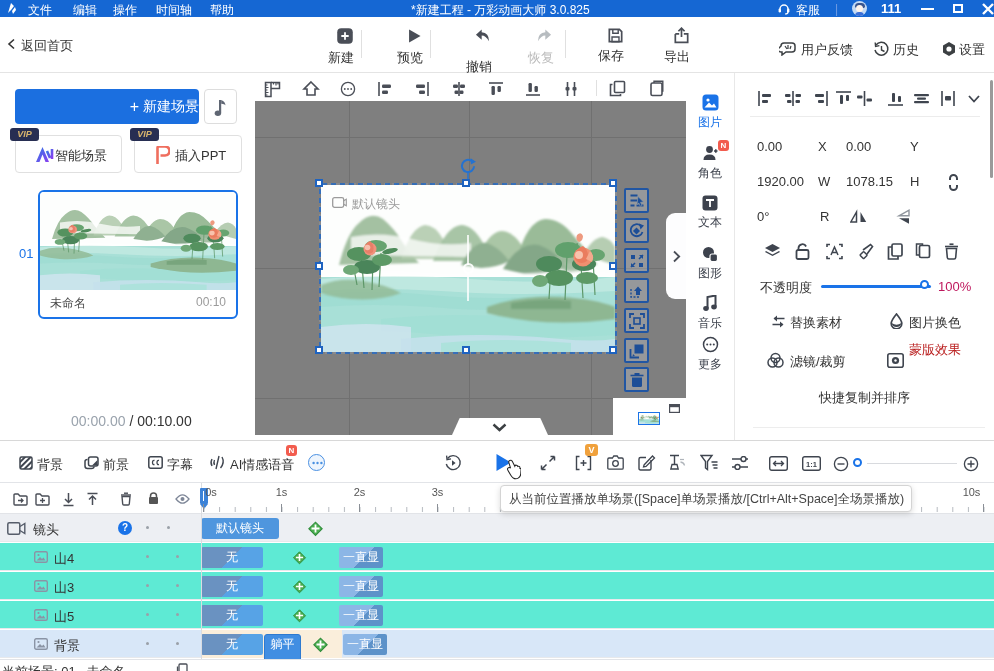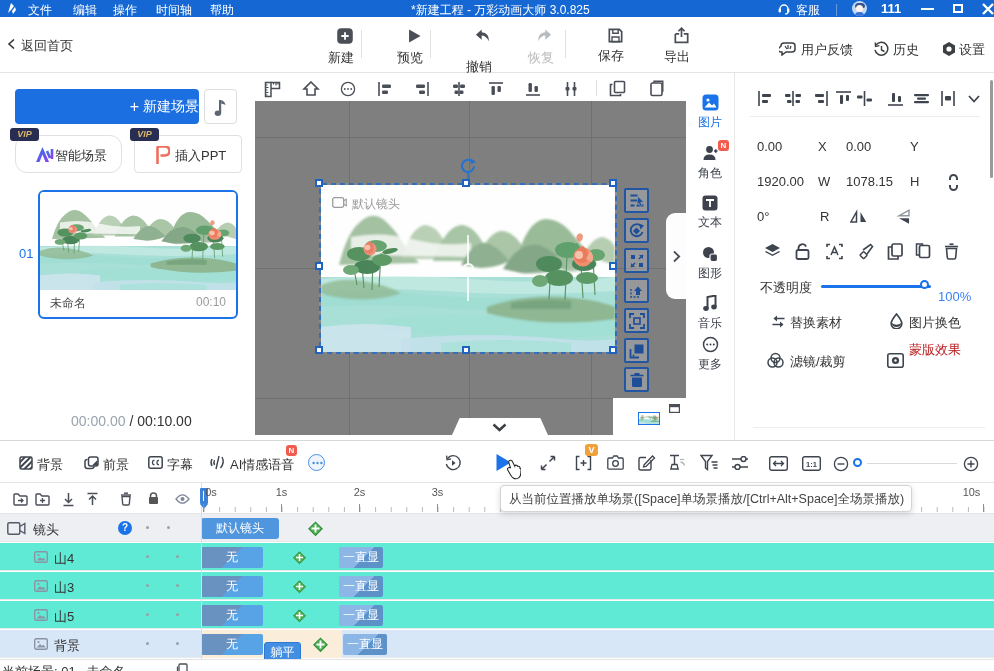--- a/index.html
+++ b/index.html
@@ -195,21 +195,21 @@
   </svg>
   <div class="abs" id="leftpanel">
     <div class="abs" style="left:15px;top:16px;width:184px;height:35px;background:#1b6fe0;border-radius:4px;color:#fff;font-size:14px;text-align:right;line-height:35px"><span style="font-size:16px;vertical-align:-1px">+</span> 新建场景</div>
     <div class="abs" style="left:204px;top:16px;width:33px;height:35px;background:#fff;border:1px solid #ddd;border-radius:4px">
       <svg style="position:absolute;left:9px;top:8px" width="14" height="19" viewBox="0 0 14 19">
           <rect x="5" y="2" width="2.2" height="13" fill="#5f6673"></rect>
           <path d="M7.2 2 Q11.5 3.5 11.5 8 Q11.5 6 7.2 5.8 Z" fill="#5f6673"></path>
           <ellipse cx="3.9" cy="15.2" rx="3.2" ry="2.7" fill="#5f6673"></ellipse>
         </svg>
     </div>
-    <div class="abs" style="left:15px;top:62px;width:107px;height:38px;background:#fff;border:1px solid #e0e0e0;border-radius:12px">
+    <div class="abs" style="left:15px;top:62px;width:107px;height:38px;background:#fff;border:1px solid #e0e0e0;border-radius:4px">
       <svg style="position:absolute;left:19px;top:10px" width="19" height="17" viewBox="0 0 19 17">
           <defs>
             <linearGradient id="ai1" x1="0" y1="0" x2="1" y2="1">
               <stop offset="0" stop-color="#2f7ae5"></stop>
               <stop offset="1" stop-color="#8a3ff0"></stop>
             </linearGradient>
           </defs>
           <path d="M1 16 L7.5 1 L14 16 L10.5 16 L7.5 8.5 L4.5 16 Z" fill="url(#ai1)"></path>
           <path d="M12 5 L15 12 M17 3 L17 13" stroke="url(#ai1)" stroke-width="2.6"></path>
         </svg>
@@ -551,21 +551,21 @@
         </svg>
       <svg class="abs" style="left:209px;top:0" width="15" height="17" viewBox="0 0 15 17">
           <path d="M1 3.5 h13" stroke="#3f454f" stroke-width="1.6"></path>
           <path d="M5.5 1.2 h4" stroke="#3f454f" stroke-width="1.6"></path>
           <path d="M2.5 5.5 h10 l-0.8 9 q-0.1 1.5 -1.6 1.5 h-5.2 q-1.5 0 -1.6 -1.5 Z" fill="none" stroke="#3f454f" stroke-width="1.6"></path>
         </svg>
     </div>
     <div class="abs" style="left:25px;top:206px;font-size:13px;color:#333">不透明度</div>
     <div class="abs" style="left:86px;top:212px;width:110px;height:3px;border-radius:2px;background:#1a73e8"></div>
     <div class="abs" style="left:185px;top:207px;width:9px;height:9px;border-radius:50%;background:#fff;border:2.5px solid #1a73e8"></div>
-    <div class="abs" style="left:203px;top:216px;font-size:13px;color:#3b82f6">100%</div>
+    <div class="abs" style="left:203px;top:206px;font-size:13px;color:#be185d">100%</div>
     <svg class="abs" style="left:36px;top:242px" width="15" height="13" viewBox="0 0 15 13">
         <path d="M3.5 3.5 h10 M11.5 9.5 h-10" fill="none" stroke="#3f454f" stroke-width="1.7"></path>
         <path d="M6 0.5 L2.5 3.5 L6 6.5 Z M9 6.5 L12.5 9.5 L9 12.5 Z" fill="#3f454f"></path>
       </svg>
     <div class="abs" style="left:55px;top:241px;font-size:13px;color:#333">替换素材</div>
     <svg class="abs" style="left:155px;top:240px" width="13" height="16" viewBox="0 0 13 16">
         <path d="M6.5 1 Q11.8 7.5 11.8 10.5 a5.3 5.3 0 0 1 -10.6 0 Q1.2 7.5 6.5 1 Z" fill="none" stroke="#3f454f" stroke-width="1.7"></path>
         <path d="M1.6 10 q5 3.5 9.8 0 a5 5 0 0 1 -9.8 0 Z" fill="#3f454f"></path>
       </svg>
     <div class="abs" style="left:174px;top:241px;font-size:13px;color:#333">图片换色</div>
@@ -574,20 +574,21 @@
         <circle cx="5.5" cy="10.5" r="4.5" fill="none" stroke="#3f454f" stroke-width="1.5"></circle>
         <circle cx="11.5" cy="10.5" r="4.5" fill="none" stroke="#3f454f" stroke-width="1.5"></circle>
       </svg>
     <div class="abs" style="left:55px;top:280px;font-size:13px;color:#333">滤镜/裁剪</div>
     <svg class="abs" style="left:152px;top:280px" width="17" height="15" viewBox="0 0 17 15">
         <rect x="0.8" y="0.8" width="15.4" height="13.4" rx="2" fill="none" stroke="#3f454f" stroke-width="1.6"></rect>
         <circle cx="8.5" cy="7.5" r="3.6" fill="#3f454f"></circle>
         <circle cx="8.5" cy="7.5" r="1.2" fill="#fff"></circle>
       </svg>
     <div class="abs" style="left:174px;top:268px;font-size:13px;color:#b91c1c">蒙版效果</div>
+    <div class="abs" style="left:0;top:316px;width:259px;text-align:center;font-size:13px;color:#333">快捷复制并排序</div>
     <div class="abs" style="left:18px;top:354px;width:232px;height:1px;background:#ededed"></div>
     <div class="abs" style="left:255px;top:7px;width:3px;height:98px;background:#9a9a9a;border-radius:2px"></div>
   </div>
   <style>.rrow { left:0; width:259px; height:16px; font-size:13px; color:#333; } .rrow span{top:0}</style>
   <div class="abs" id="timeline">
 
     <svg class="abs" style="left:19px;top:15px" width="14" height="14" viewBox="0 0 14 14">
         <defs>
           <pattern id="hat" width="4" height="4" patternUnits="userSpaceOnUse" patternTransform="rotate(45)">
             <rect width="2" height="4" fill="#3f454f"></rect>
@@ -821,21 +822,21 @@
       <div class="abs" style="left:201px;top:0;width:141px;height:28px;background:#faeedb"></div>
       <svg class="abs img-ic" style="left:34px;top:8px" width="14" height="12" viewBox="0 0 14 12">
           <rect x="0.7" y="0.7" width="12.6" height="10.6" rx="1.5" fill="none" stroke="#8a94a5" stroke-width="1.4"></rect>
           <circle cx="4.5" cy="4" r="1.1" fill="#8a94a5"></circle>
           <path d="M2.5 9.5 L6 6 L8 8 L9.5 6.5 L11.5 9.5 Z" fill="#8a94a5"></path>
         </svg>
       <div class="abs" style="left:54px;top:7px;font-size:13px;color:#333">背景</div>
       <div class="abs dot" style="left:146px"></div>
         <div class="abs dot" style="left:176px"></div>
       <div class="abs blk-wu" style="left:201px">无</div>
-      <div class="abs" style="left:264px;top:12px;width:37px;height:28px;background:#418ee2;border:1px solid #2e7ad0;border-radius:3px;color:#fff;font-size:12px;text-align:center;line-height:19px">躺平</div>
+      <div class="abs" style="left:264px;top:4px;width:37px;height:28px;background:#418ee2;border:1px solid #2e7ad0;border-radius:3px;color:#fff;font-size:12px;text-align:center;line-height:19px">躺平</div>
       <svg class="abs plus" style="left:311px;top:5px" width="19" height="19" viewBox="0 0 19 19">
           <rect x="5" y="5" width="9.5" height="9.5" fill="#4caf50" stroke="#2e8b3a" stroke-width="1" transform="rotate(45 9.5 9.5)"></rect>
           <path d="M9.5 5.5 v8 M5.5 9.5 h8" stroke="#fff" stroke-width="1.8"></path>
         </svg>
       <div class="abs blk-yzx" style="left:343px">一直显</div>
     </div>
 
     <div class="abs" style="left:201px;top:42px;width:1px;height:176px;background:#d9dce1"></div>
     <div class="abs" style="left:200px;top:47px;width:8px;height:16px;background:#3b82d8;border-radius:1px"></div>
     <div class="abs" style="left:200px;top:63px;width:0;height:0;border-left:4px solid transparent;border-right:4px solid transparent;border-top:5px solid #3b82d8"></div>

